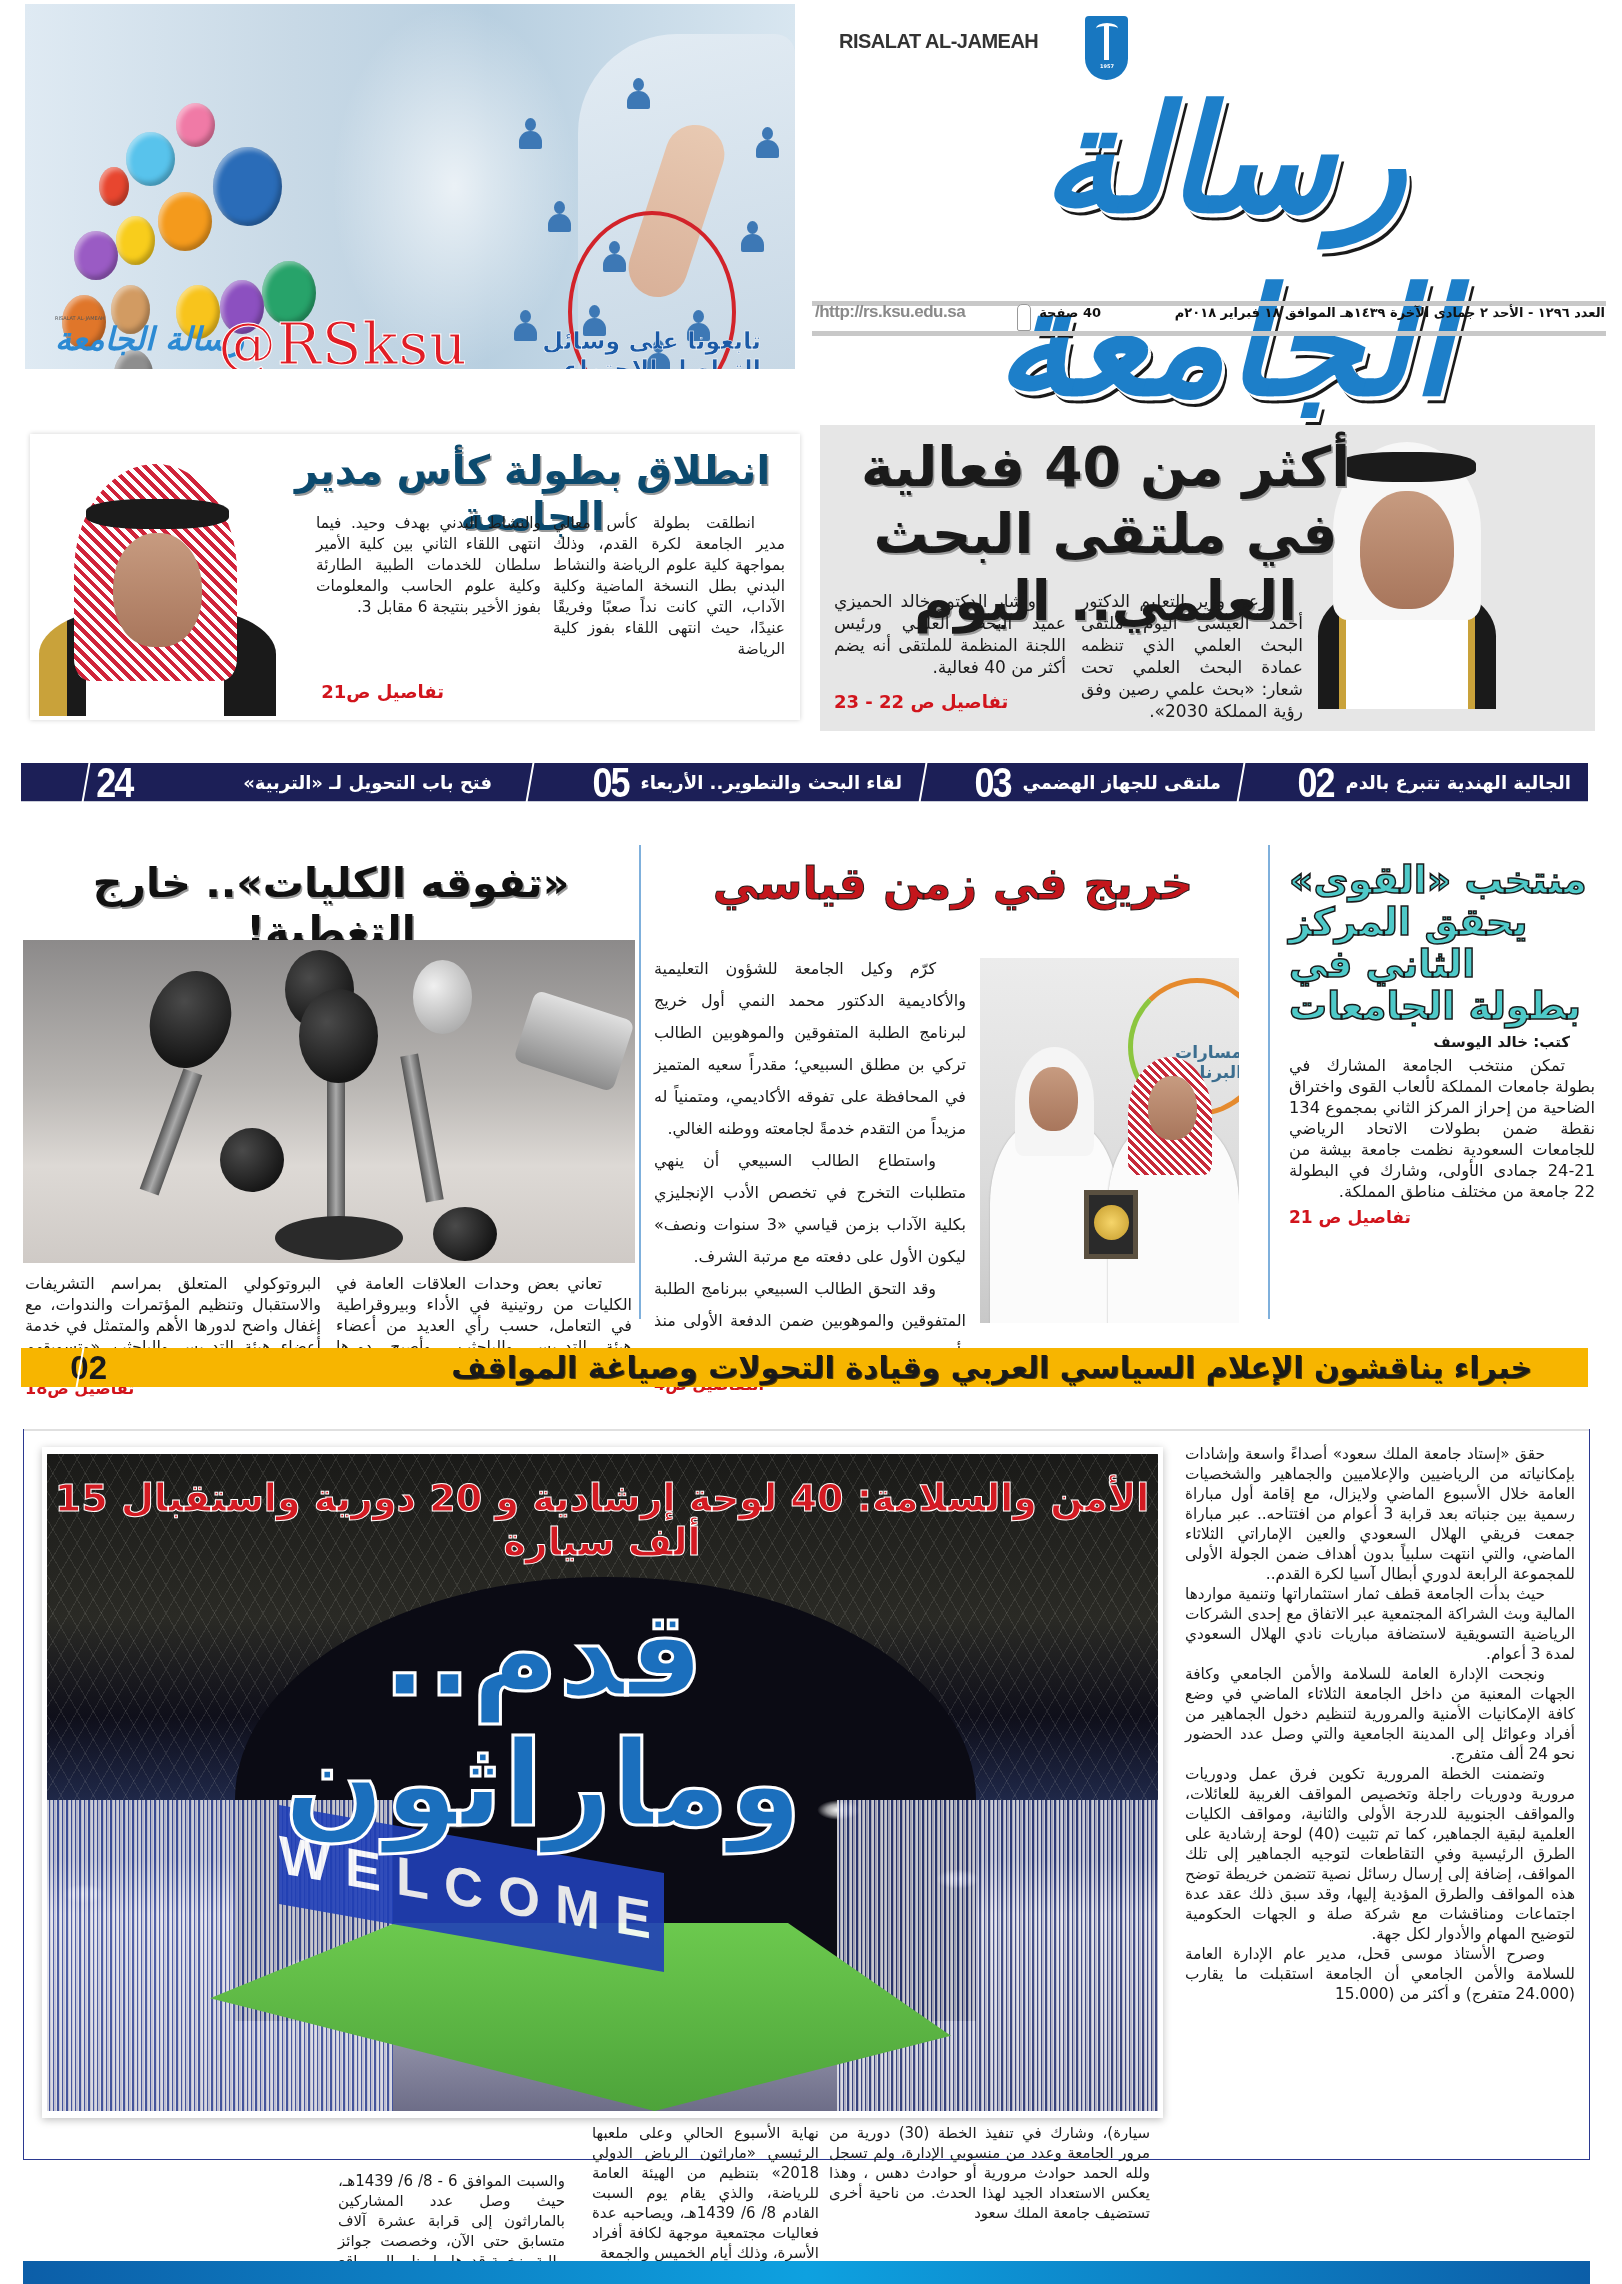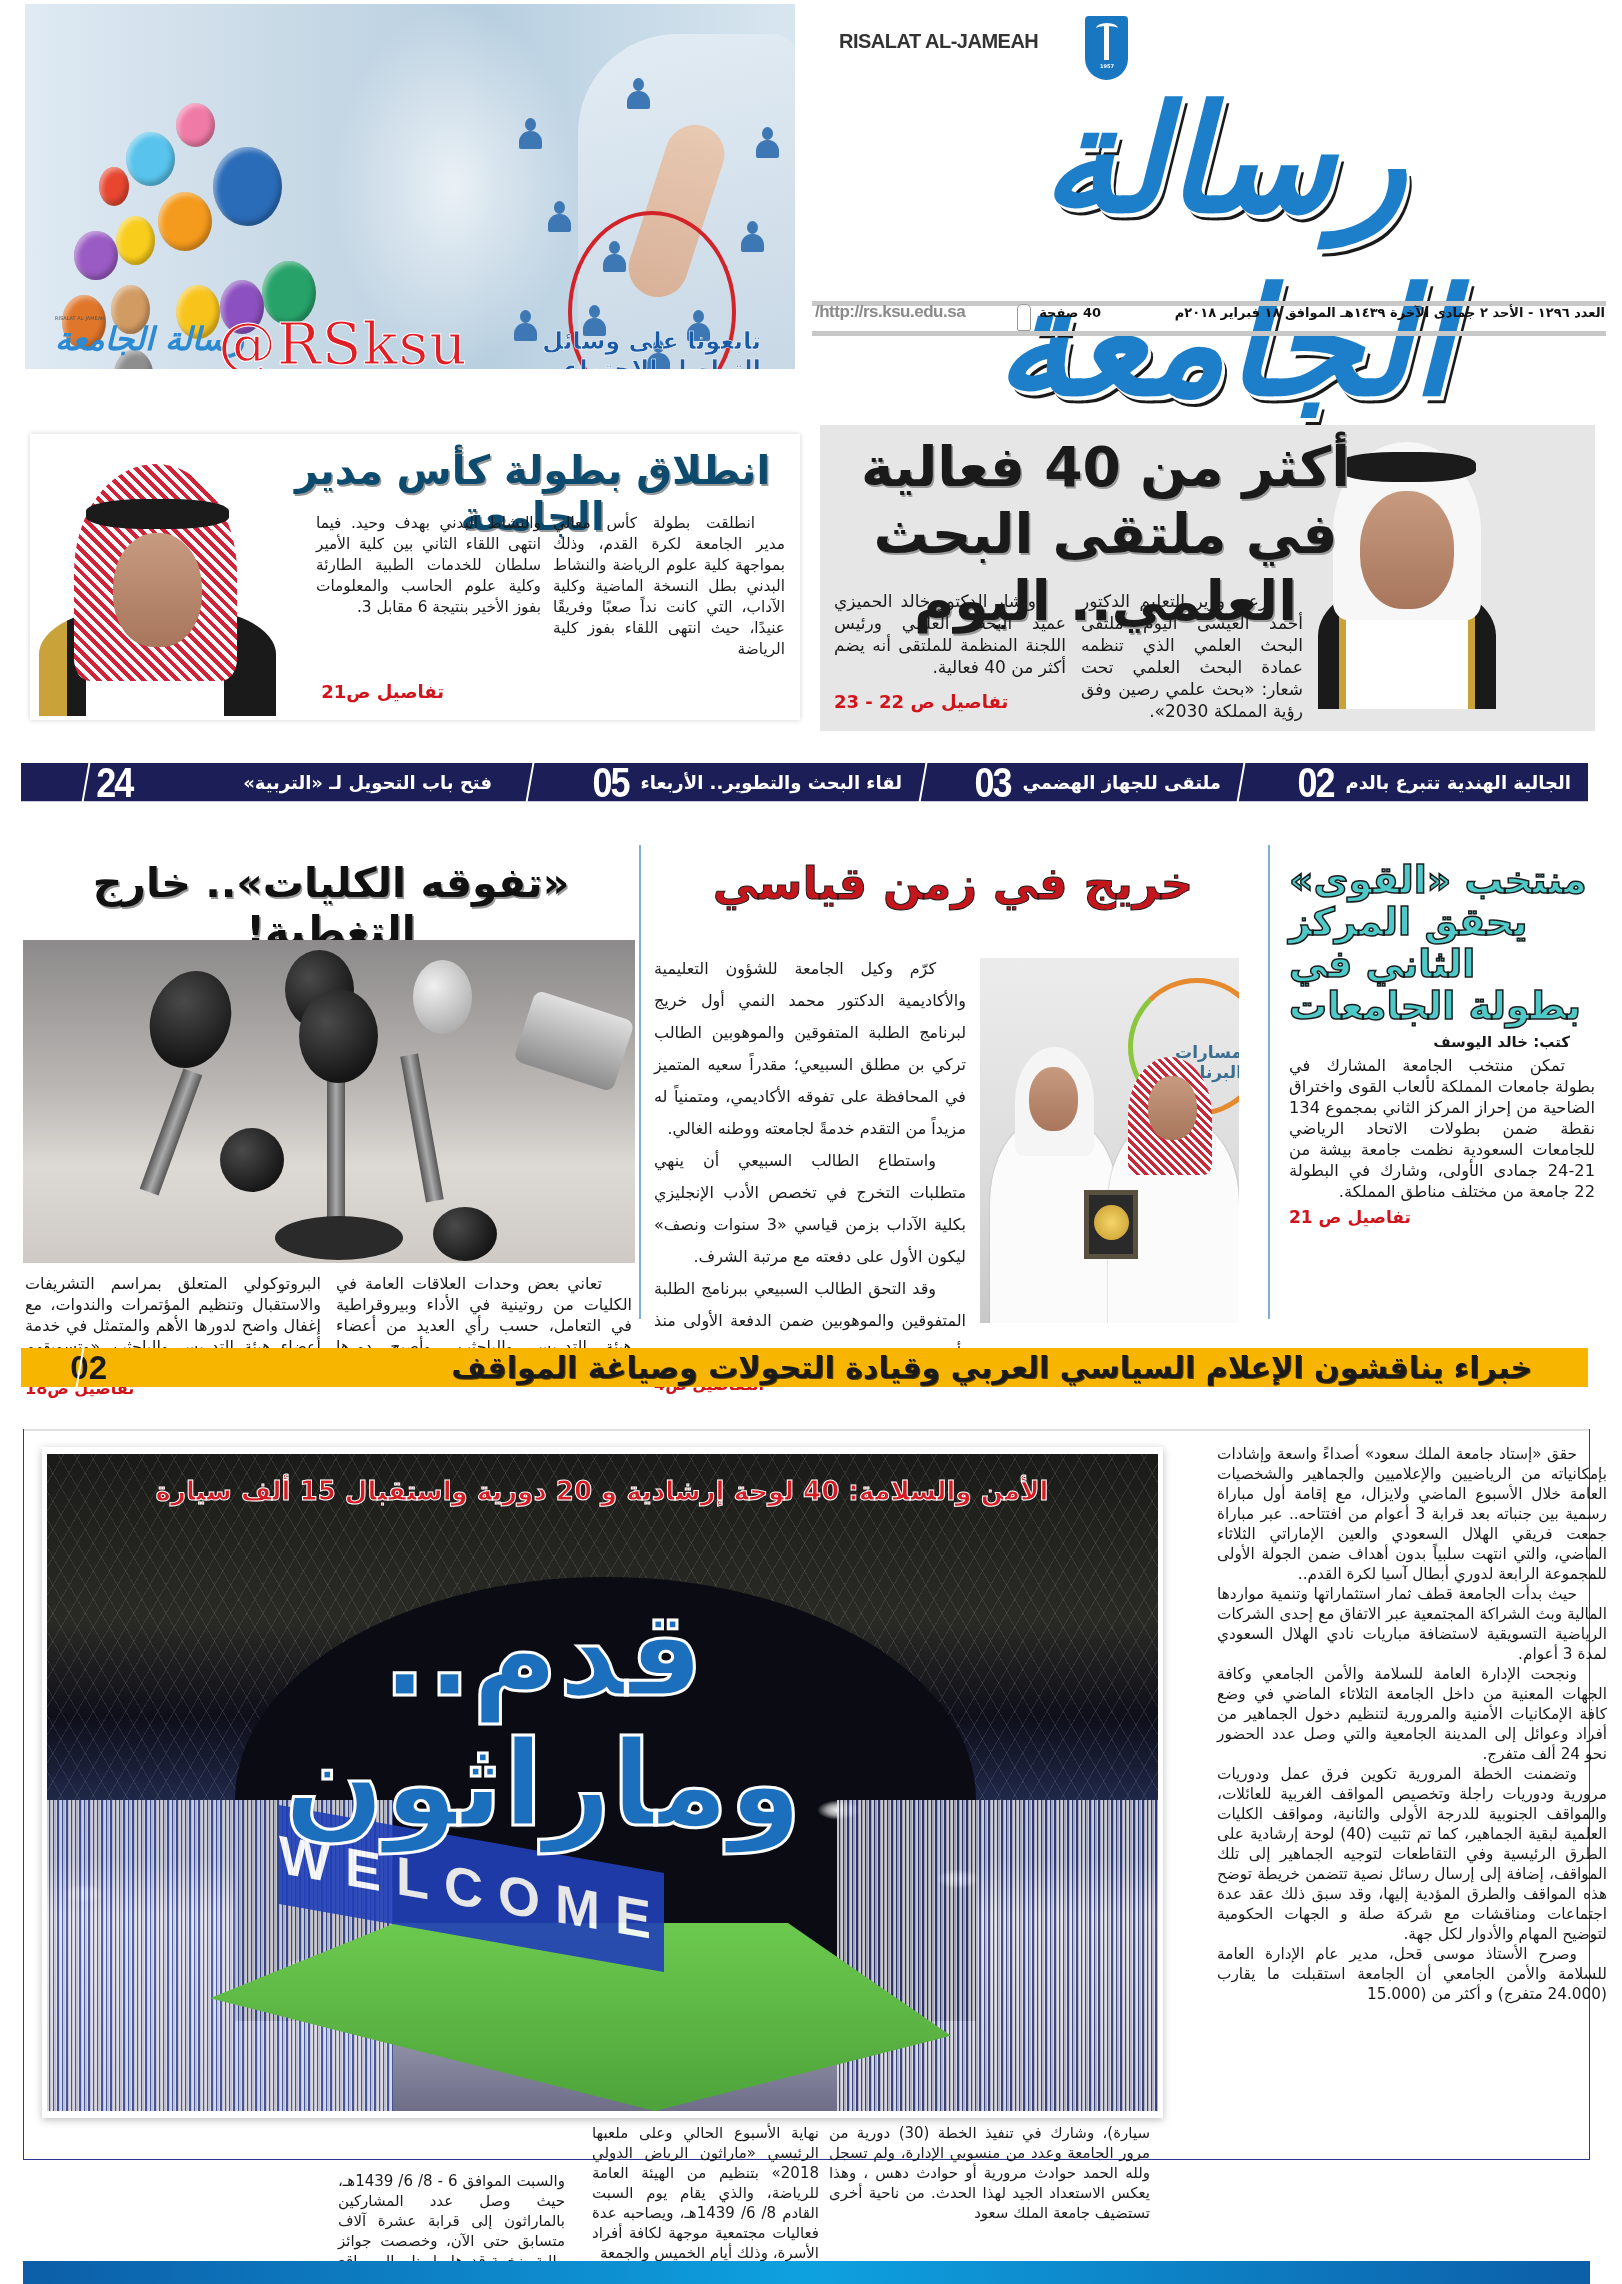--- a/index.html
+++ b/index.html
@@ -107,24 +107,24 @@
   #stadium-card { left: 42px; top: 1447px; width: 1121px; height: 671px; background: #fff; box-shadow: 0 2px 8px rgba(0,0,0,0.25); }
   #stadium { left: 47px; top: 1454px; width: 1111px; height: 657px; overflow: hidden;
     background: linear-gradient(180deg, #1a1a18 0%, #2a2a25 25%, #0f0f1a 40%, #2b3a6a 62%, #cfcfe0 70%, #6d6d88 100%); }
   #stadium .roof { position:absolute; left: 0; top: 0; width: 1111px; height: 346px; background: repeating-linear-gradient(60deg, rgba(200,200,190,0.12) 0 1px, transparent 1px 14px), repeating-linear-gradient(-60deg, rgba(200,200,190,0.12) 0 1px, transparent 1px 14px); }
   #stadium .sky { position:absolute; left: 188px; top: 123px; width: 741px; height: 444px; background: #0b0b14; border-radius: 50% 50% 0 0; }
   #stadium .pitch { position:absolute; left: 163px; top: 469px; width: 741px; height: 188px; background: linear-gradient(180deg,#6cc94e,#4da33a); clip-path: polygon(25% 0, 78% 0, 100% 60%, 60% 100%, 0 40%); }
   #stadium .crowd-l { position:absolute; left: 0; top: 346px; width: 346px; height: 311px; background: repeating-linear-gradient(90deg, #e8e8ef 0 1.5px, #3c4f9e 1.5px 3px, #ccd 3px 4.4px); opacity: .85; }
   #stadium .crowd-r { position:absolute; left: 790px; top: 346px; width: 321px; height: 311px; background: repeating-linear-gradient(90deg, #e8e8ef 0 1.5px, #2c3a7a 1.5px 3px, #bbc 3px 4.4px); opacity: .85; }
   #stadium .welcome { position:absolute; left: 232px; top: 385px; width: 385px; height: 99px; background: #2140b8; color: #fff; font-family: "Liberation Sans", sans-serif; font-size: 54px; font-weight: bold; letter-spacing: 15px; text-align: center; line-height: 99px; transform: skewY(10deg); opacity: .9; }
   .flood { position:absolute; width: 44px; height: 20px; background: radial-gradient(ellipse, #ffffff 0%, rgba(255,255,255,0.6) 40%, rgba(255,255,255,0) 70%); }
-  #stadium-kicker { left: 54px; top: 1476px; width: 1096px; direction: rtl; text-align: center; font-size: 26px; font-weight: bold; color: #d41a22; -webkit-text-stroke: 1px #ffffff; }
+  #stadium-kicker { left: 54px; top: 1476px; width: 1096px; direction: rtl; text-align: center; font-size: 38px; font-weight: bold; color: #d41a22; -webkit-text-stroke: 1px #ffffff; }
   #stadium-title { left: 148px; top: 1590px; width: 790px; direction: rtl; text-align: center; font-size: 118px; font-weight: bold; color: #1b6fbd; -webkit-text-stroke: 3px #ffffff; line-height: 1.1; }
 
-  #feat-right { left: 1185px; top: 1444px; width: 390px; font-size: 15.3px; line-height: 20px; margin-left: 32px; }
+  #feat-right { left: 1185px; top: 1444px; width: 390px; font-size: 15.3px; line-height: 20px; }
   .feat-bottom { position: absolute; top: 2123px; font-size: 15px; line-height: 20px; }
   #fb-1 { left: 829px; width: 321px; }
   #fb-2 { left: 592px; width: 227px; }
   #fb-3 { left: 338px; width: 227px; margin-top: 48px; }
 
   #footer-bar { left: 23px; top: 2261px; width: 1567px; height: 23px; background: linear-gradient(90deg, #0c5ea8, #0ea1e0 50%, #0c5ea8); }
 
   p { margin: 0; }
   .indent { text-indent: 30px; }
 </style>

